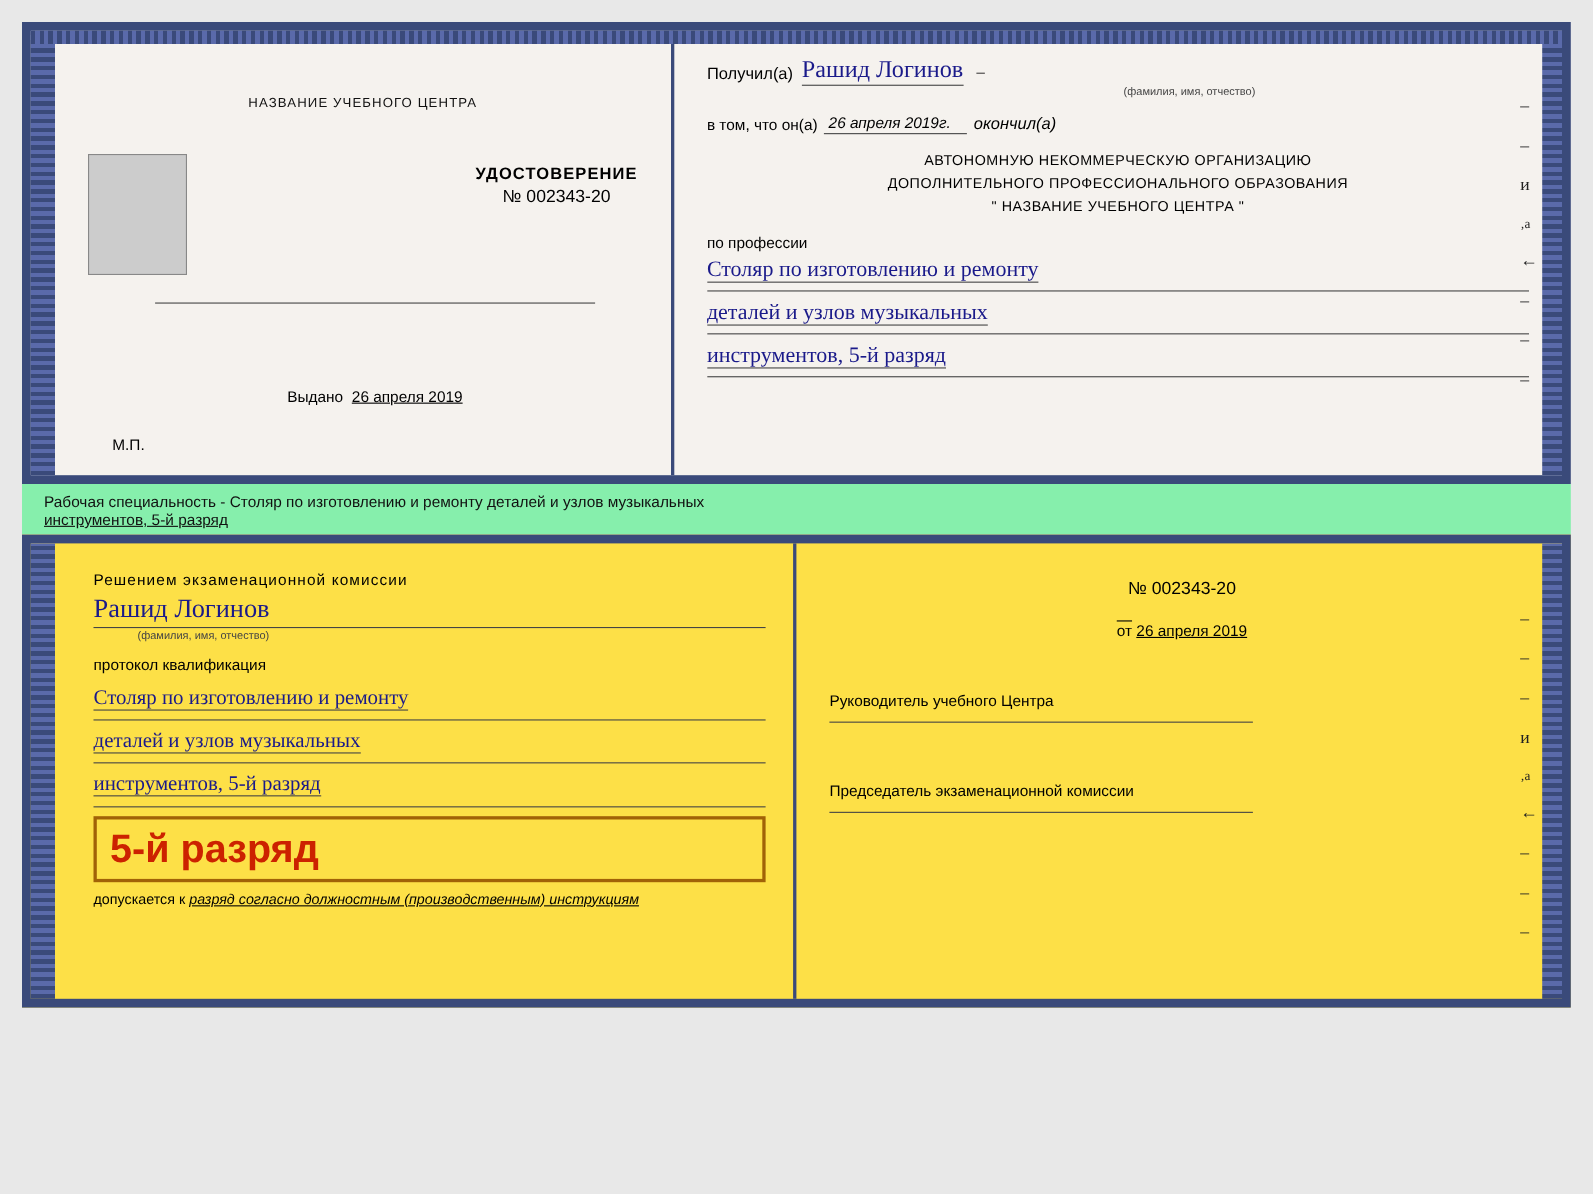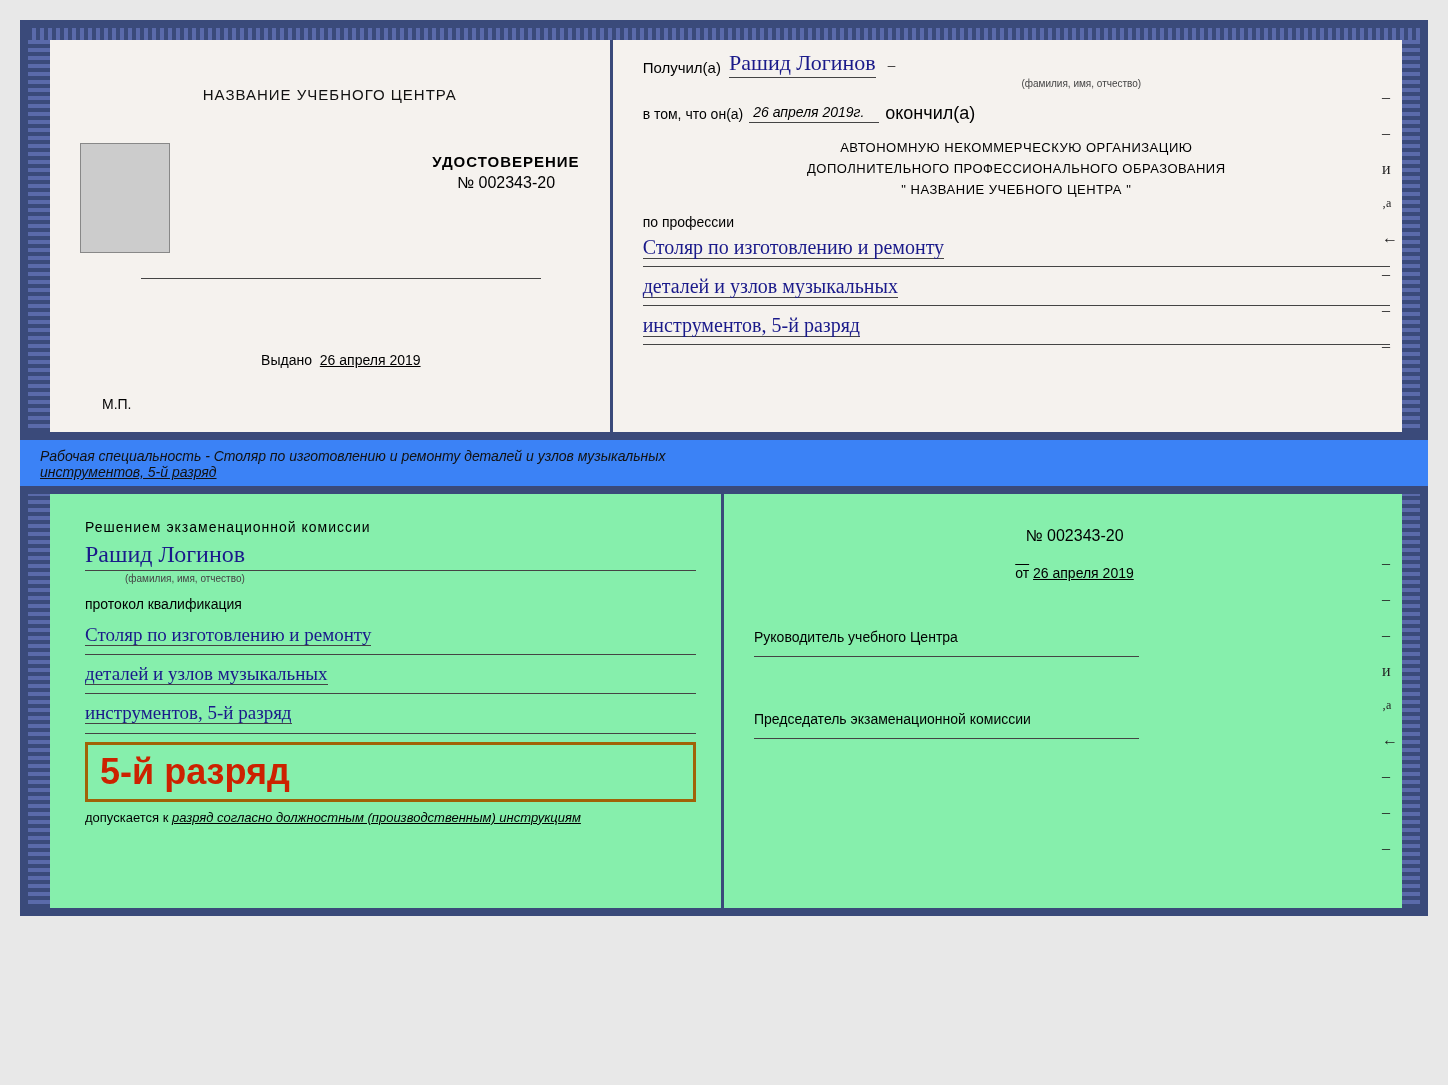--- a/index.html
+++ b/index.html
@@ -73,21 +73,21 @@
       padding-left: 22px;
       width: 100%;
       display: flex;
       flex-direction: column;
       align-items: center;
       flex: 1;
     }
 
     .title-uchebnogo {
       text-align: center;
-      font-size: 15px;
+      font-size: 12px;
       letter-spacing: 1px;
       font-weight: normal;
       margin-top: 10px;
       color: #111;
       text-transform: uppercase;
       font-family: Arial, sans-serif;
     }
 
     .photo-placeholder {
       width: 90px;
@@ -184,29 +184,28 @@
       border-bottom: 1px solid #444;
       line-height: 1.7;
     }
 
     
     .middle-text {
       padding: 8px 20px 6px 20px;
       font-size: 14px;
       font-family: Arial, sans-serif;
       color: #111;
-      background: #3b82f6;
-      font-style: italic;
+      background: #86efac;
     }
 
     
     .certificate-bottom {
       display: flex;
       border: 8px solid #3a4a7a;
-      background: #86efac;
+      background: #fde047;
       min-height: 430px;
       margin-top: 0;
     }
 
     .cert-bottom-left {
       width: 50%;
       border-right: 3px solid #3a4a7a;
       padding: 25px 25px 20px 35px;
       display: flex;
       flex-direction: column;
@@ -381,21 +380,21 @@
             <span class="poluchil-name">Рашид Логинов</span>
             <span style="margin:0 8px; font-size:15px;">–</span>
           </div>
         </div>
         <span class="small-label" style="margin-left:130px;">(фамилия, имя, отчество)</span>
       </div>
 
       <div class="vtom-line">
         <span style="font-size:14px; font-family:Arial,sans-serif;">в том, что он(а)</span>
         <span class="date-underline" style="font-style:italic;">26 апреля 2019г.</span>
-        <span style="font-size:18px; font-family:Arial,sans-serif;">окончил(а)</span>
+        <span style="font-size:15px; font-family:Arial,sans-serif;font-style:italic;">окончил(а)</span>
       </div>
 
       <div class="avtonom-block" style="text-align:center; font-size:13px; font-family:Arial,sans-serif; line-height:1.6; letter-spacing:0.5px;">
         <div>АВТОНОМНУЮ НЕКОММЕРЧЕСКУЮ ОРГАНИЗАЦИЮ</div>
         <div>ДОПОЛНИТЕЛЬНОГО ПРОФЕССИОНАЛЬНОГО ОБРАЗОВАНИЯ</div>
         <div>"   НАЗВАНИЕ УЧЕБНОГО ЦЕНТРА   "</div>
       </div>
 
       <div>
         <div class="po-professii">по профессии</div>

